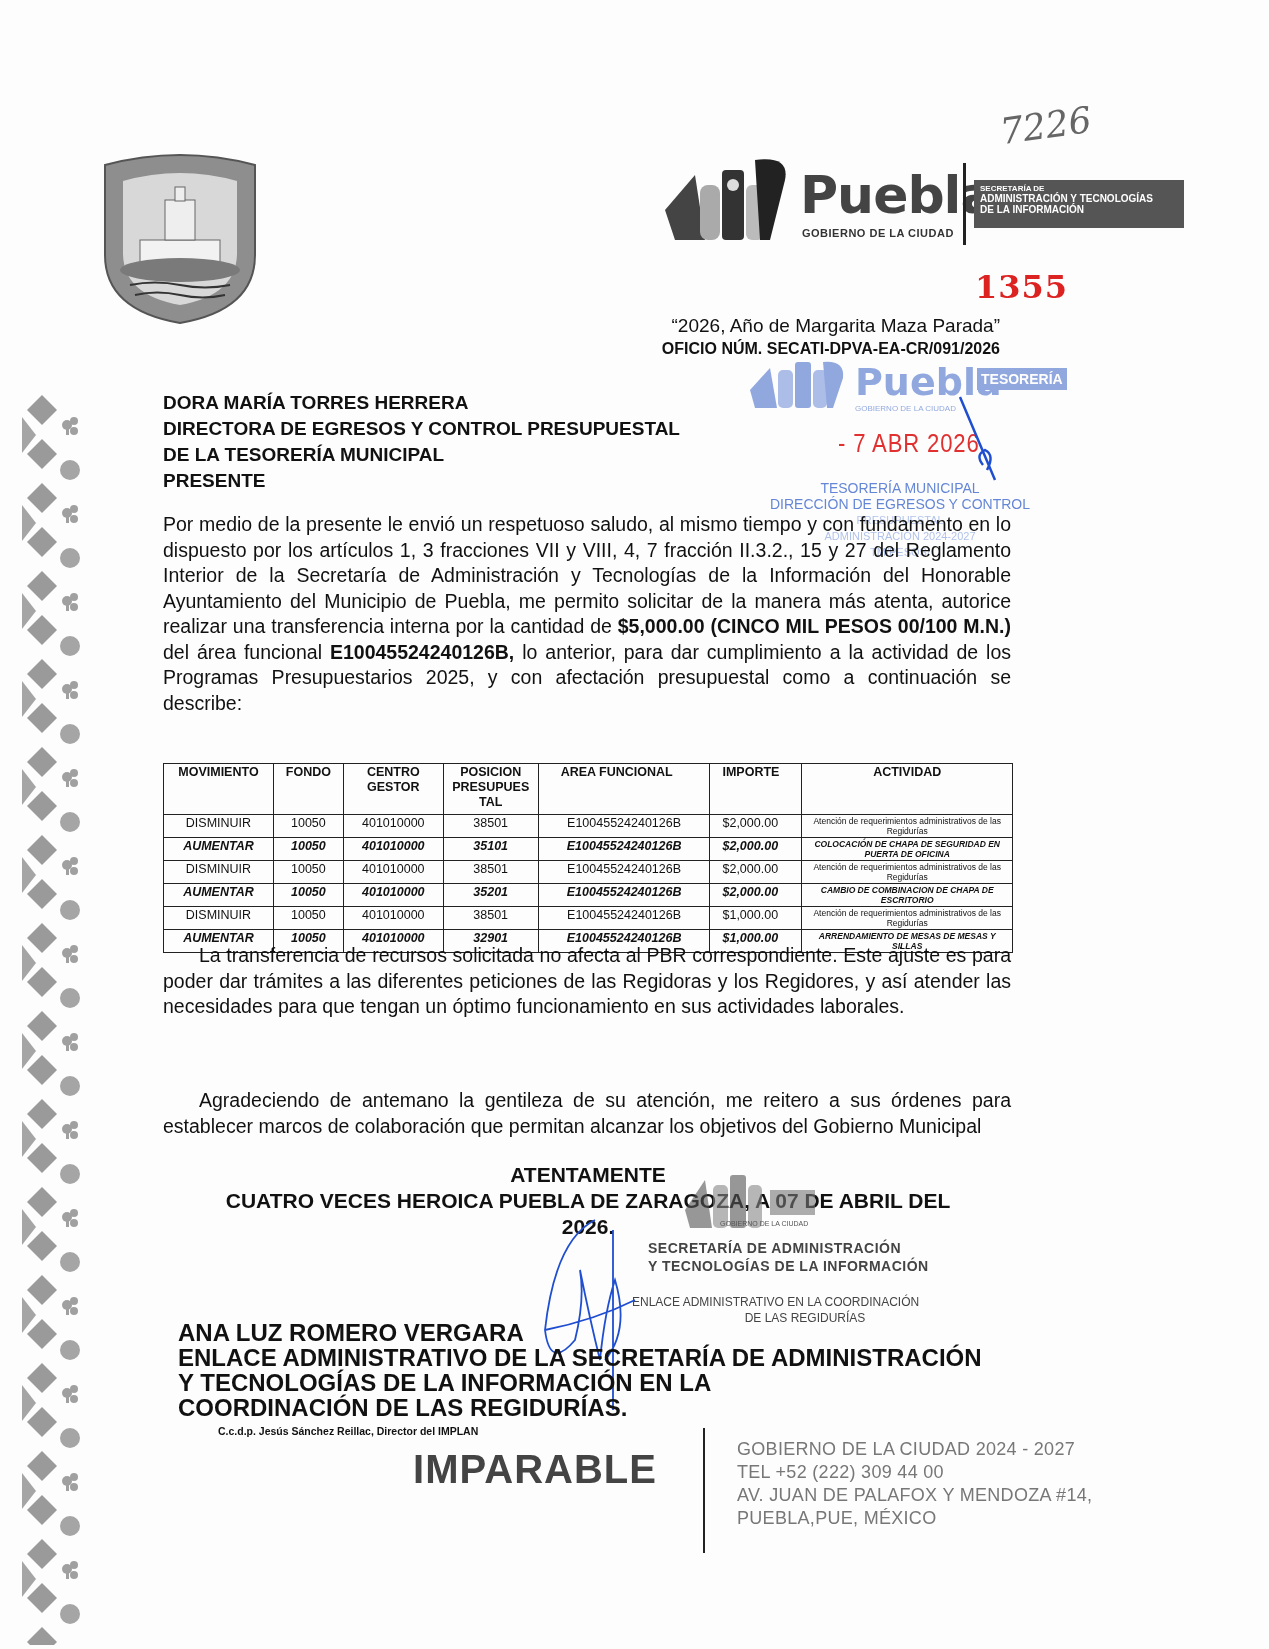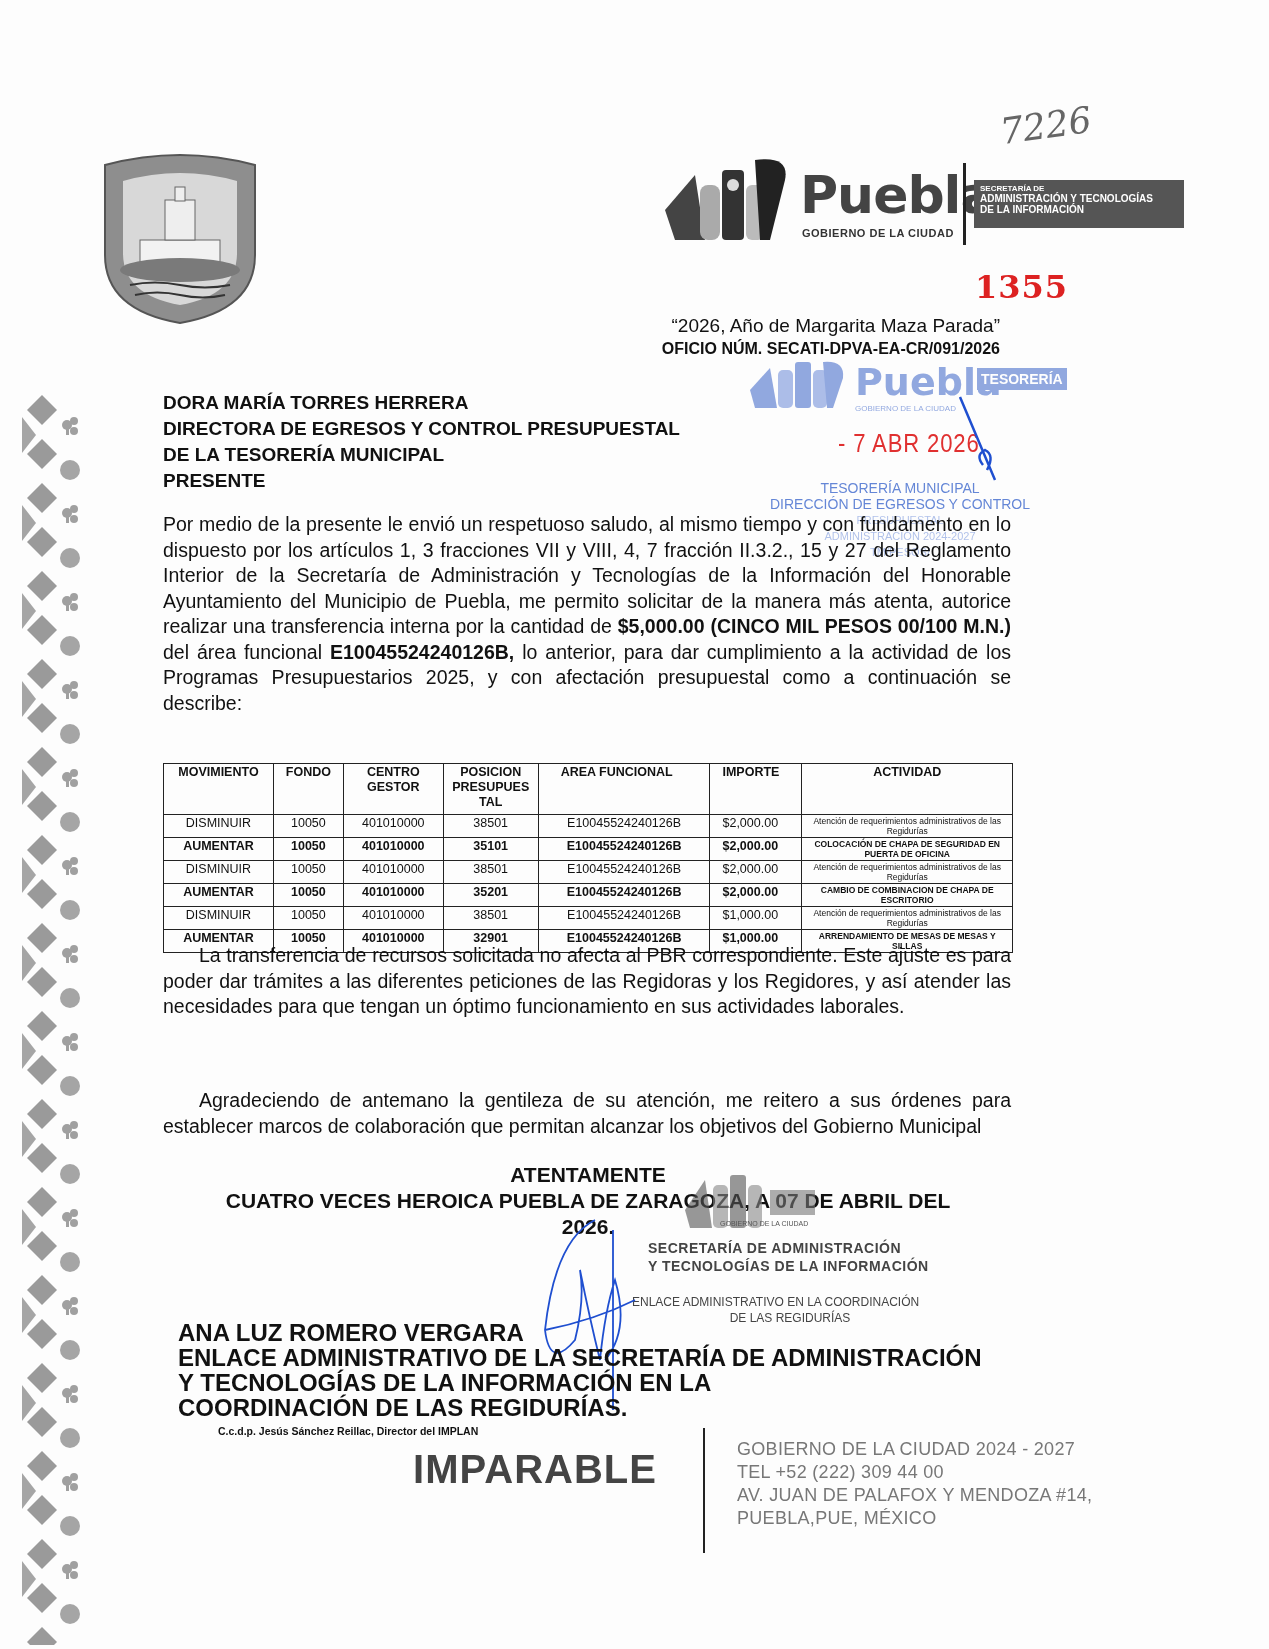--- a/index.html
+++ b/index.html
@@ -40,30 +40,30 @@
   .para { left: 163px; width: 848px; font-size: 19.5px; line-height: 25.5px; text-align: justify; }
   .para1 { top: 512px; }
   .para2 { top: 943px; text-indent: 36px; }
   .para3 { top: 1088px; text-indent: 36px; }
   b { font-weight: bold; }
   
   .tbl { left: 163px; top: 735px; width: 850px; border-collapse: collapse; font-size: 12.5px; margin-top: 28px; }
   .tbl th, .tbl td { border: 1.5px solid #222; text-align: center; vertical-align: top; padding: 1px 3px; }
   .tbl th { font-weight: bold; height: 51px; line-height: 15px; }
   .tbl td.act { font-size: 8.5px; line-height: 10px; }
-  .tbl tr.bold td { font-weight: bold; }
+  .tbl tr.bold td { font-weight: bold; font-style: italic; }
   .tbl td.amt { text-align: left; padding-left: 12px; }
   
   .closing { left: 163px; top: 1162px; width: 850px; text-align: center; font-size: 21px; font-weight: bold; line-height: 26px; }
   .closing .place { display:block; width: 850px; }
   .sig-stamp { left: 640px; top: 1170px; width: 360px; height: 160px; }
   .sig-stamp-line1 { position: absolute; left: 8px; top: 70px; font-size: 14px; font-weight: bold; color: #444; letter-spacing: 0.5px; }
   .sig-stamp-line2 { position: absolute; left: 8px; top: 88px; font-size: 14px; font-weight: bold; color: #444; letter-spacing: 0.5px; }
   .sig-stamp-line3 { position: absolute; left: -8px; top: 125px; font-size: 12px; color: #444; }
-  .sig-stamp-line4 { position: absolute; left: 0; top: 141px; width: 300px; text-align: center; font-size: 12px; color: #444; }
+  .sig-stamp-line4 { position: absolute; left: 15px; top: 141px; width: 300px; text-align: center; font-size: 12px; color: #444; }
   .sig-stamp-gob { position: absolute; left: 80px; top: 50px; font-size: 7px; color: #555; }
   .signature { left: 535px; top: 1210px; width: 120px; height: 200px; }
   .signer { left: 178px; top: 1320px; width: 850px; text-align: left; font-size: 24px; font-weight: bold; line-height: 25px; }
   .ccp { left: 218px; top: 1425px; font-size: 10.5px; font-weight: bold; }
   
   .footer-brand { left: 390px; top: 1450px; width: 290px; text-align: center; }
   .brand-line1 { font-size: 26px; font-weight: bold; letter-spacing: 6px; color: #444; }
   .brand-line2 { font-size: 40px; font-weight: bold; letter-spacing: 1px; color: #444; line-height: 38px; }
   .footer-divider { left: 703px; top: 1428px; width: 2px; height: 125px; background: #222; }
   .footer-contact { left: 737px; top: 1438px; font-size: 18px; color: #777; line-height: 23px; letter-spacing: 0.3px; }

